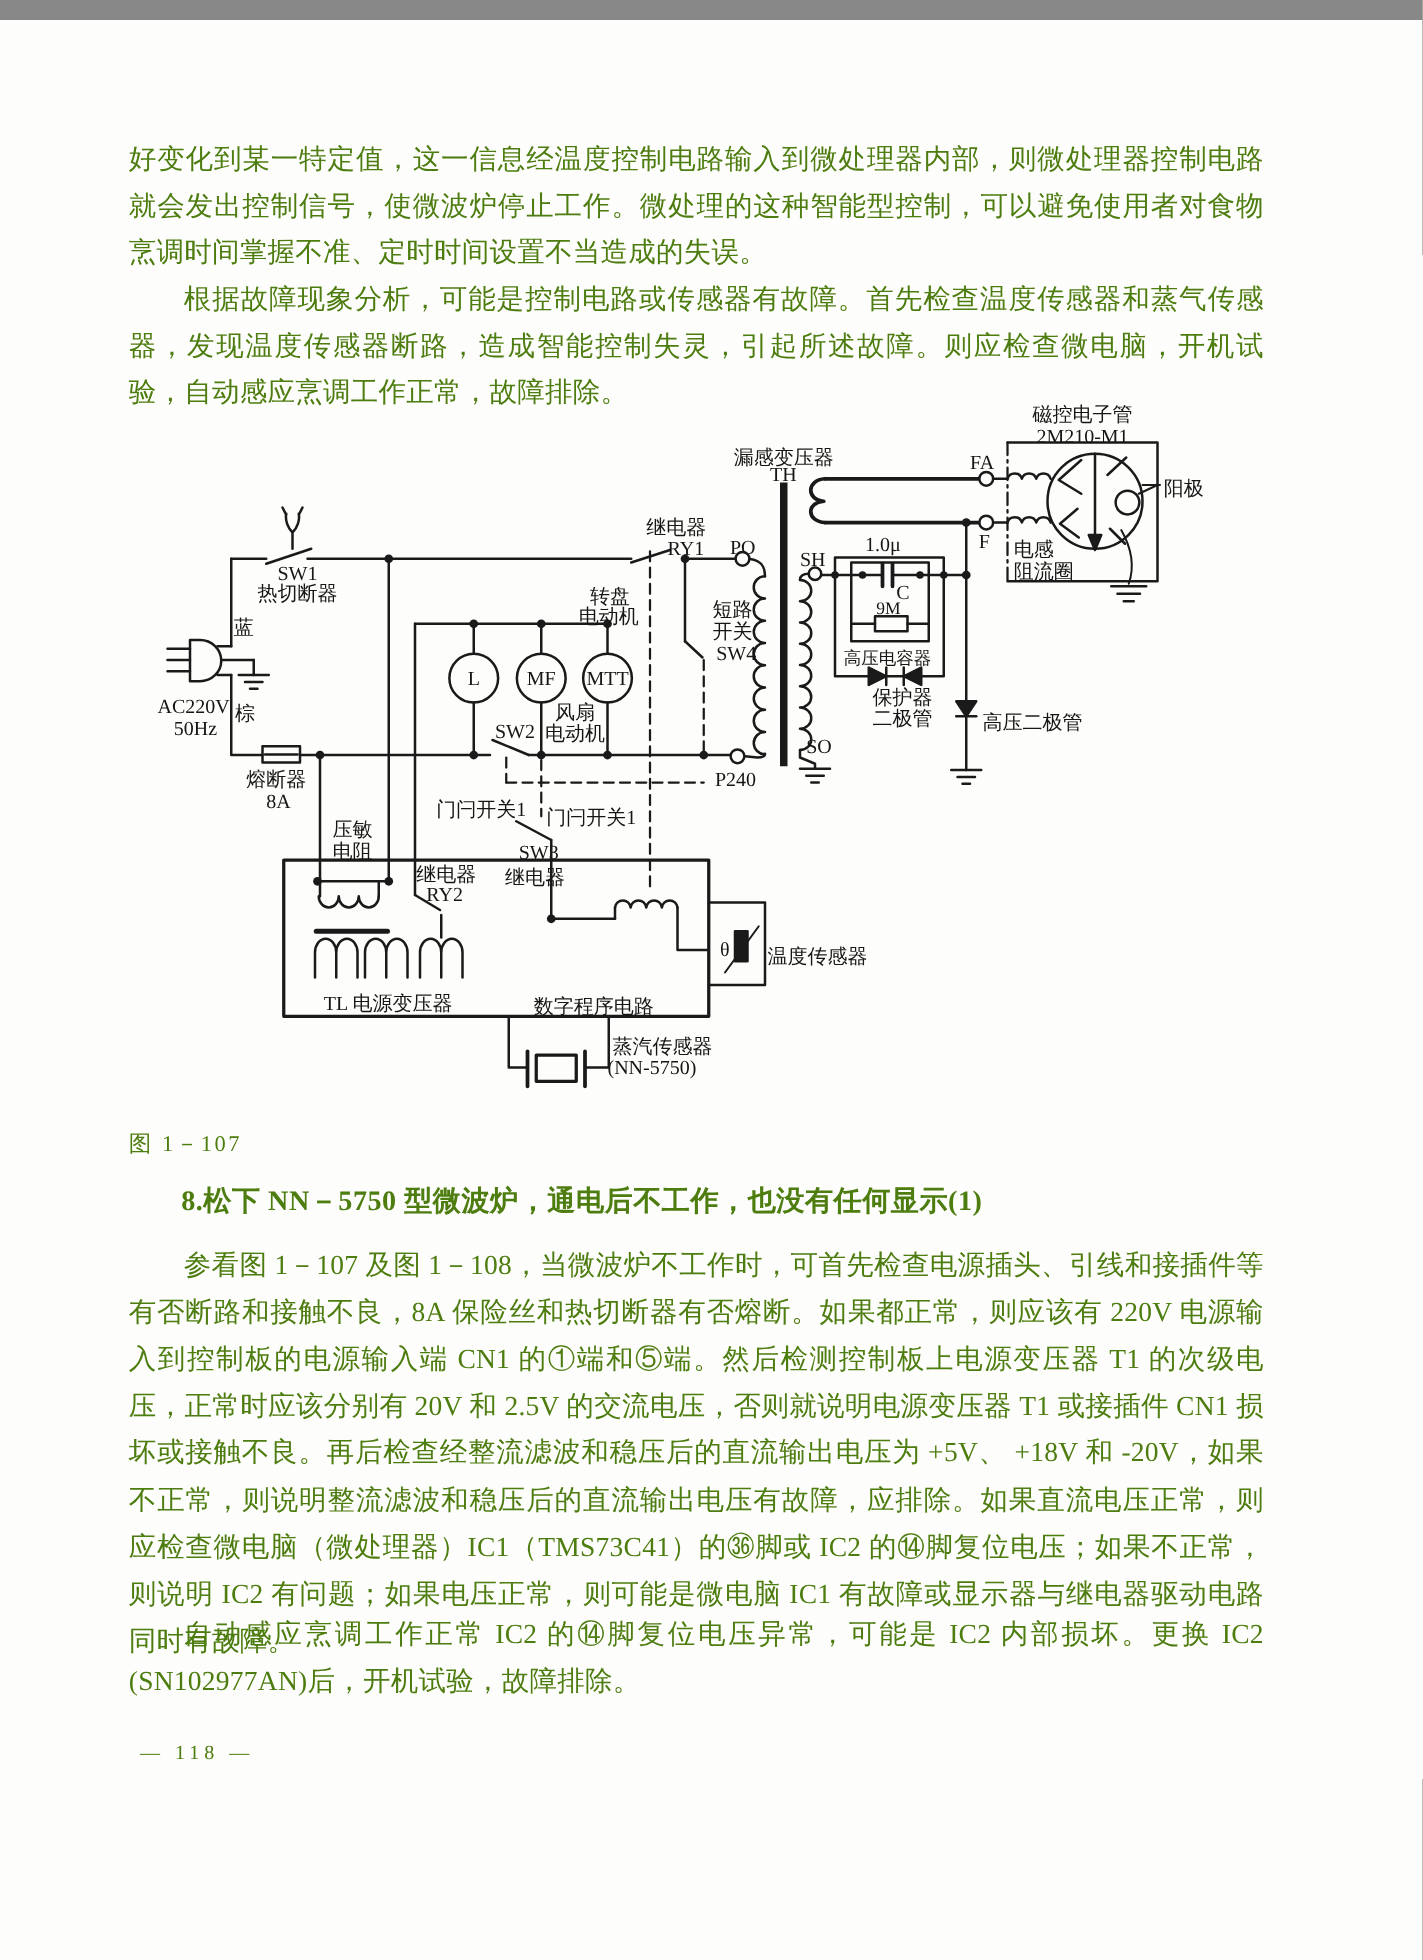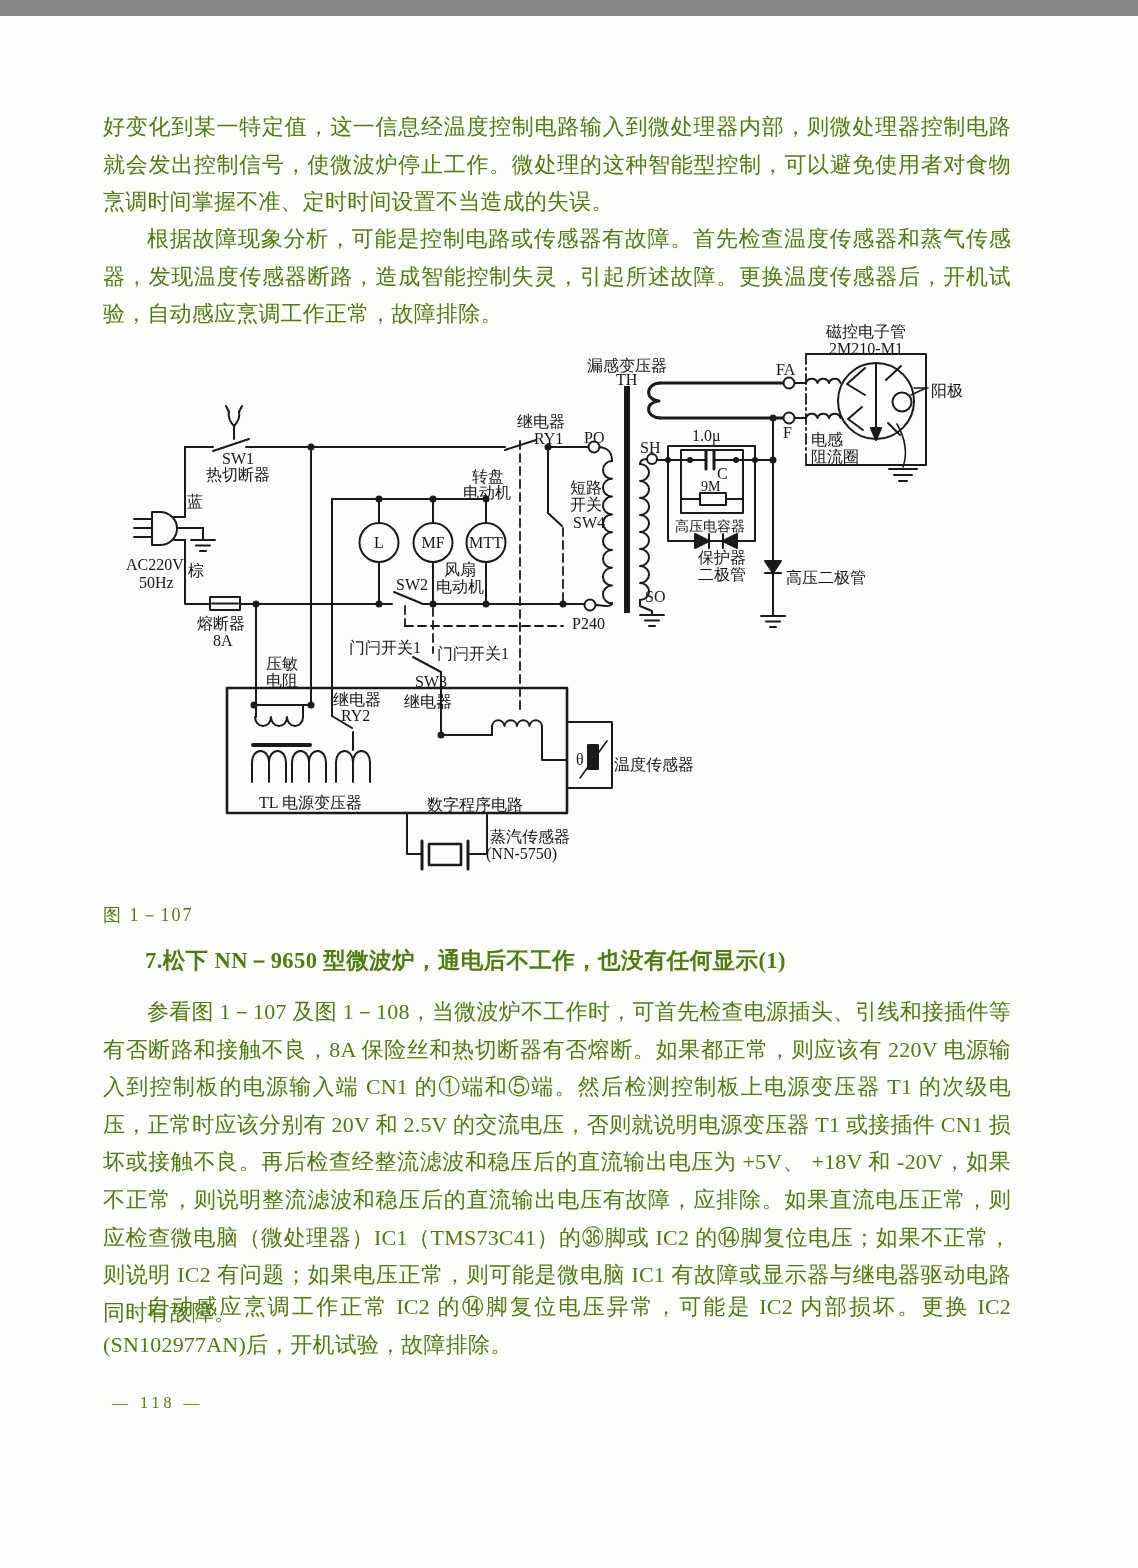--- a/index.html
+++ b/index.html
@@ -40,21 +40,21 @@
     font-size:16px;fill:#161616;
   }
   svg.diagram text.sm{font-size:14px;}
 </style>
 </head>
 <body>
 
 <div class="page">
 
   <p class="body-par p1">好变化到某一特定值，这一信息经温度控制电路输入到微处理器内部，则微处理器控制电路就会发出控制信号，使微波炉停止工作。微处理的这种智能型控制，可以避免使用者对食物烹调时间掌握不准、定时时间设置不当造成的失误。</p>
-  <p class="body-par p2 indent">根据故障现象分析，可能是控制电路或传感器有故障。首先检查温度传感器和蒸气传感器，发现温度传感器断路，造成智能控制失灵，引起所述故障。更换温度传感器后，开机试验，自动感应烹调工作正常，故障排除。</p>
+  <p class="body-par p2 indent">根据故障现象分析，可能是控制电路或传感器有故障。首先检查温度传感器和蒸气传感器，发现温度传感器断路，造成智能控制失灵，引起所述故障。则应检查微电脑，开机试验，自动感应烹调工作正常，故障排除。</p>
 
   <svg class="diagram" width="1138" height="1568" viewBox="0 0 1138 1568">
 
     <g stroke="#1a1a1a" stroke-width="2" fill="none" stroke-linecap="round" stroke-linejoin="round">
 
       <g>
         <path d="M160,496 a17,16.5 0 0 1 0,33 L152,529 L152,496 Z"></path>
         <path d="M134,503 H152 M134,512 H152 M134,521 H152"></path>
         <path d="M174,501 H185 M177,512 H203 M174,524 H185"></path>
         <path d="M203,512 V524"></path>
@@ -293,18 +293,18 @@
       <text x="866" y="338" text-anchor="middle">2M210-M1</text>
       <text x="776" y="359">FA</text>
       <text x="783" y="422">F</text>
       <text x="811" y="429">电感</text>
       <text x="811" y="446">阻流圈</text>
       <text x="931" y="380">阳极</text>
     </g>
   </svg>
 
   <div class="caption">图 1－107</div>
-  <h2 class="heading">7.松下 NN－9650 型微波炉，通电后不工作，也没有任何显示(1)</h2>
+  <h2 class="heading">8.松下 NN－5750 型微波炉，通电后不工作，也没有任何显示(1)</h2>
   <p class="body-par p3 indent">参看图 1－107 及图 1－108，当微波炉不工作时，可首先检查电源插头、引线和接插件等有否断路和接触不良，8A 保险丝和热切断器有否熔断。如果都正常，则应该有 220V 电源输入到控制板的电源输入端 CN1 的①端和⑤端。然后检测控制板上电源变压器 T1 的次级电压，正常时应该分别有 20V 和 2.5V 的交流电压，否则就说明电源变压器 T1 或接插件 CN1 损坏或接触不良。再后检查经整流滤波和稳压后的直流输出电压为 +5V、 +18V 和 -20V，如果不正常，则说明整流滤波和稳压后的直流输出电压有故障，应排除。如果直流电压正常，则应检查微电脑（微处理器）IC1（TMS73C41）的㊱脚或 IC2 的⑭脚复位电压；如果不正常，则说明 IC2 有问题；如果电压正常，则可能是微电脑 IC1 有故障或显示器与继电器驱动电路同时有故障。</p>
   <p class="body-par p4 indent">自动感应烹调工作正常 IC2 的⑭脚复位电压异常，可能是 IC2 内部损坏。更换 IC2 (SN102977AN)后，开机试验，故障排除。</p>
   <div class="pagenum">— 118 —</div>
 
 </div>
 
 </body></html>

